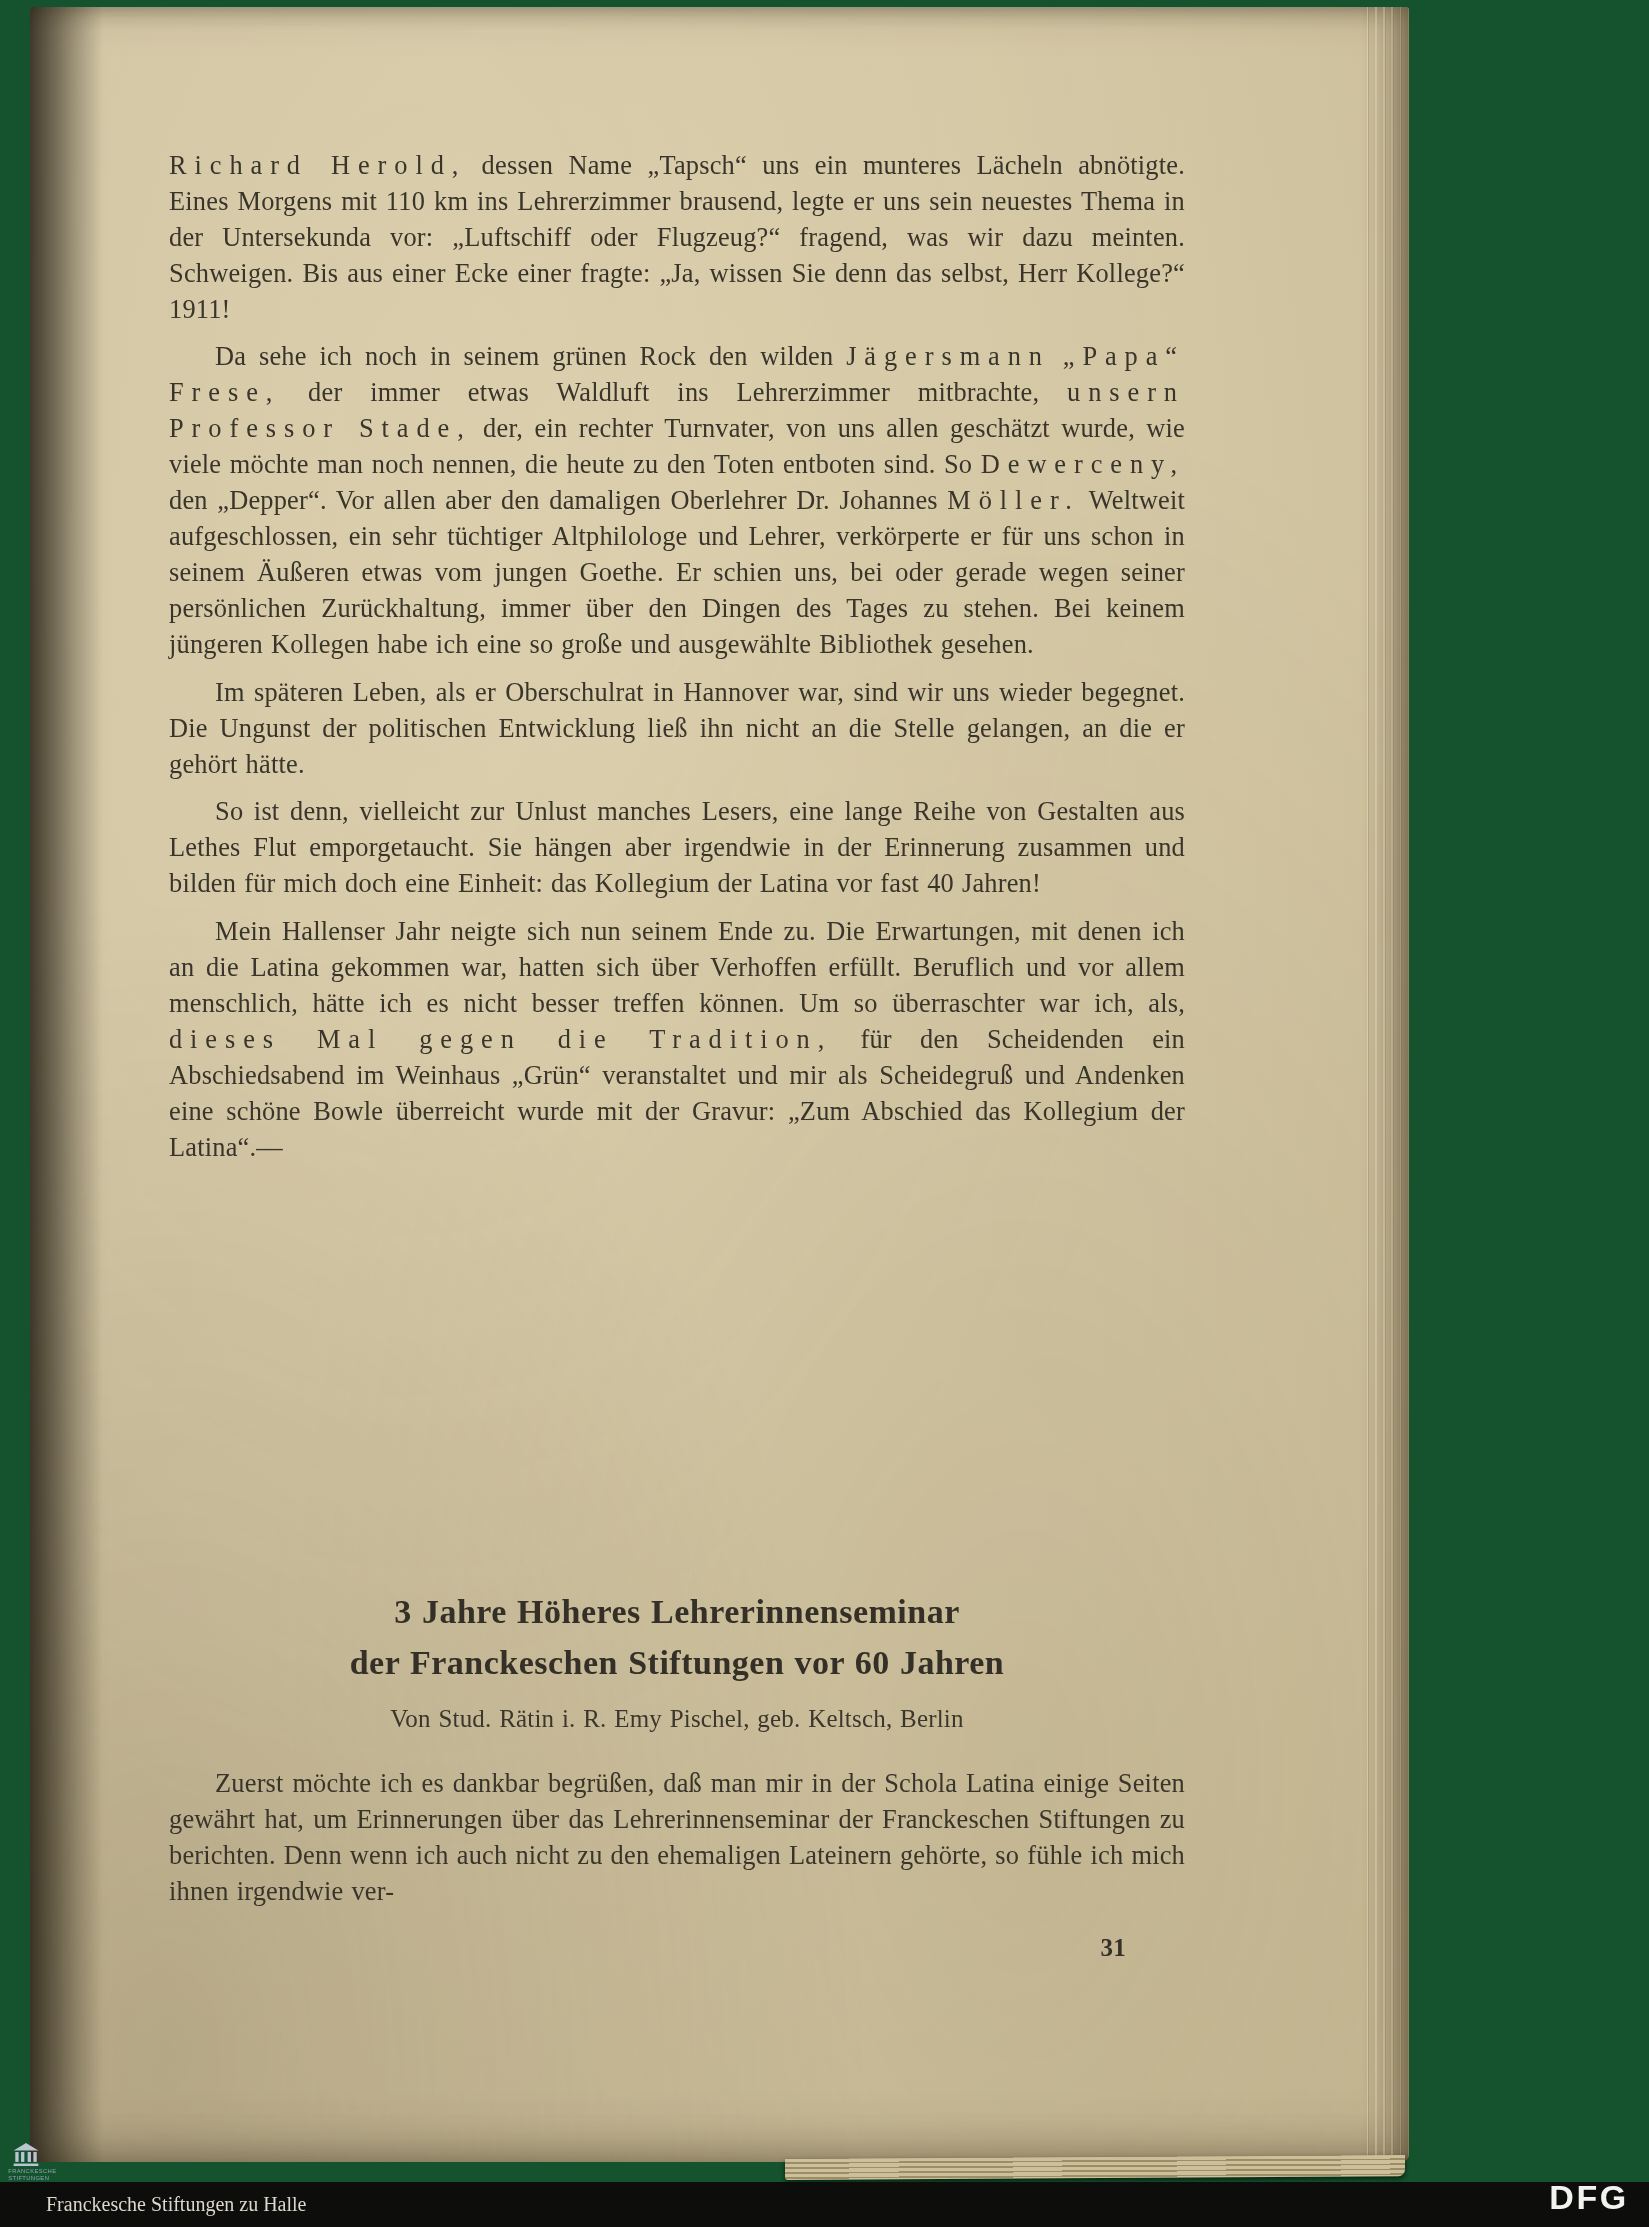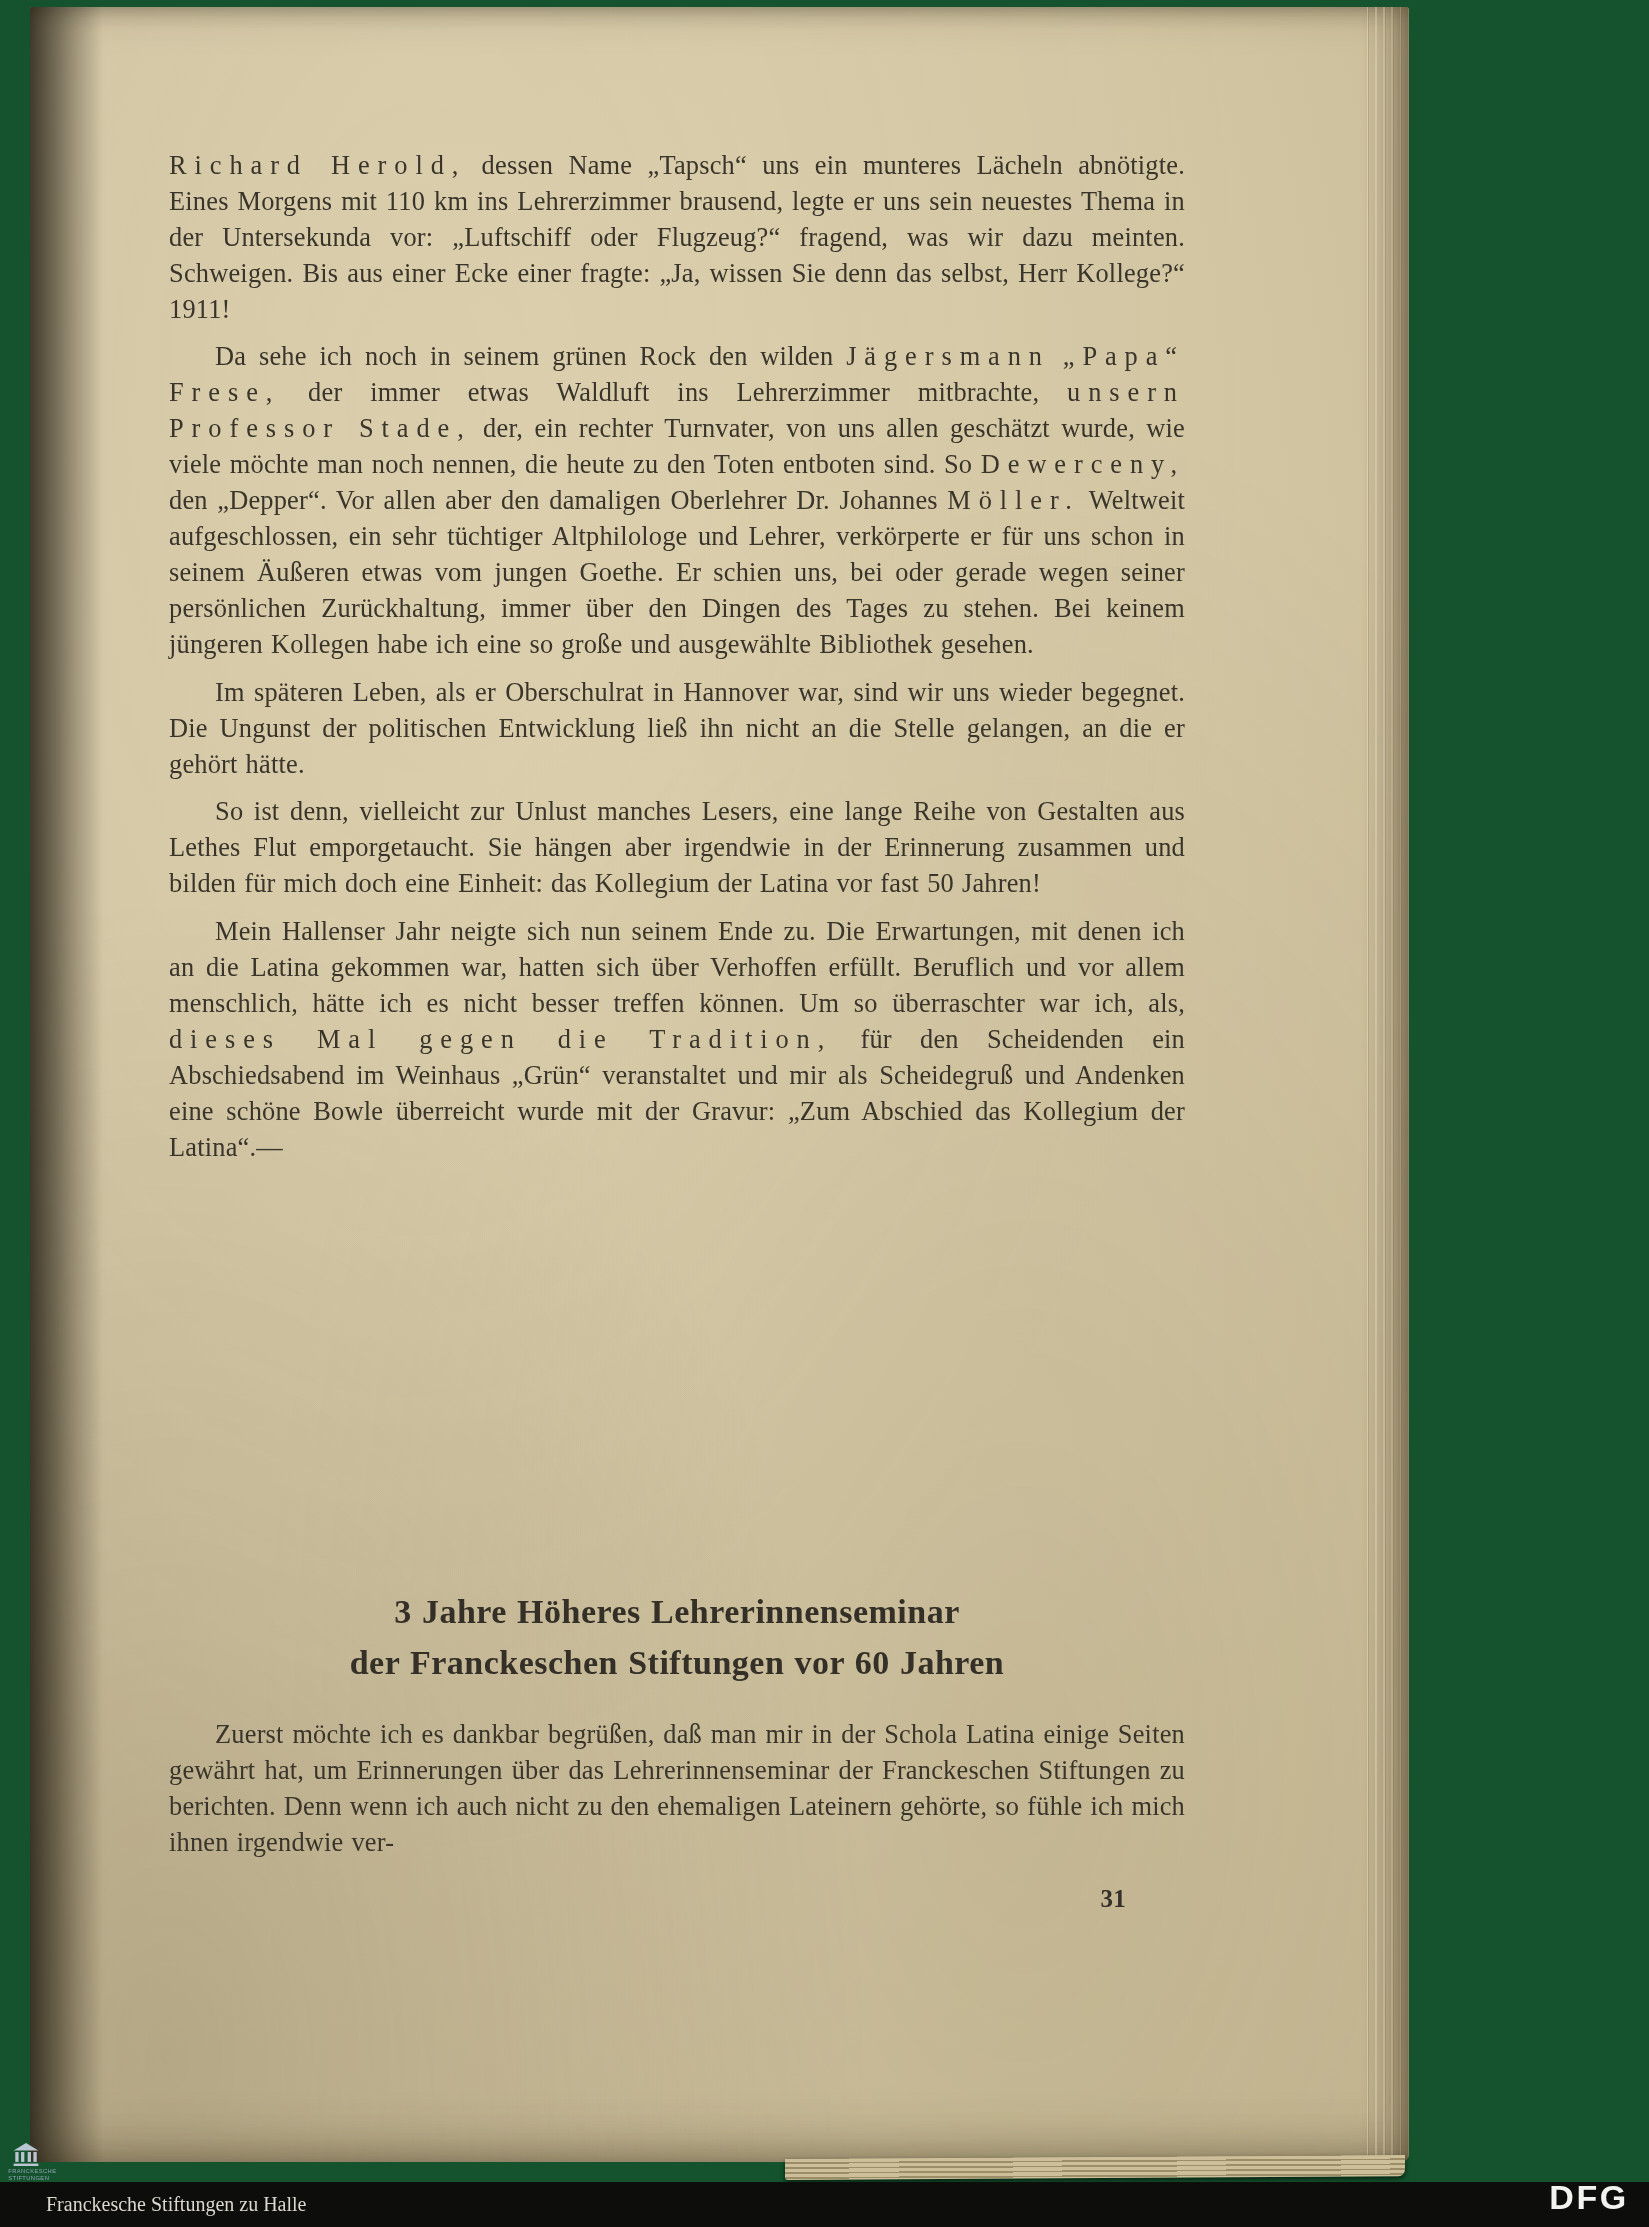--- a/index.html
+++ b/index.html
@@ -169,29 +169,30 @@
     <div class="texture"></div>
     <div class="binding-shadow"></div>
     <div class="page-edge-right"></div>
 
     <div class="text-block">
 
       <div class="paras-top">
           <p class="para"><span class="sperr">Richard Herold,</span><span> dessen Name „Tapsch“ uns ein munteres Lächeln abnötigte. Eines Morgens mit 110 km ins Lehrerzimmer brausend, legte er uns sein neuestes Thema in der Untersekunda vor: „Luftschiff oder Flugzeug?“ fragend, was wir dazu meinten. Schweigen. Bis aus einer Ecke einer fragte: „Ja, wissen Sie denn das selbst, Herr Kollege?“ 1911!</span></p>
           <p class="para indent"><span>Da sehe ich noch in seinem grünen Rock den wilden </span><span class="sperr">Jägersmann</span><span> </span><span class="sperr">„Papa“ Frese,</span><span> der immer etwas Waldluft ins Lehrerzimmer mitbrachte, </span><span class="sperr">unsern Professor Stade,</span><span> der, ein rechter Turnvater, von uns allen geschätzt wurde, wie viele möchte man noch nennen, die heute zu den Toten entboten sind. So </span><span class="sperr">Dewerceny,</span><span> den „Depper“. Vor allen aber den damaligen Oberlehrer Dr. Johannes </span><span class="sperr">Möller.</span><span> Weltweit aufgeschlossen, ein sehr tüchtiger Altphilologe und Lehrer, verkörperte er für uns schon in seinem Äußeren etwas vom jungen Goethe. Er schien uns, bei oder gerade wegen seiner persönlichen Zurückhaltung, immer über den Dingen des Tages zu stehen. Bei keinem jüngeren Kollegen habe ich eine so große und ausgewählte Bibliothek gesehen.</span></p>
           <p class="para indent"><span>Im späteren Leben, als er Oberschulrat in Hannover war, sind wir uns wieder begegnet. Die Ungunst der politischen Entwicklung ließ ihn nicht an die Stelle gelangen, an die er gehört hätte.</span></p>
-          <p class="para indent"><span>So ist denn, vielleicht zur Unlust manches Lesers, eine lange Reihe von Gestalten aus Lethes Flut emporgetaucht. Sie hängen aber irgendwie in der Erinnerung zusammen und bilden für mich doch eine Einheit: das Kollegium der Latina vor fast 50 Jahren!</span></p>
+          <p class="para indent"><span>So ist denn, vielleicht zur Unlust manches Lesers, eine lange Reihe von Gestalten aus Lethes Flut emporgetaucht. Sie hängen aber irgendwie in der Erinnerung zusammen und bilden für mich doch eine Einheit: das Kollegium der Latina vor fast 40 Jahren!</span></p>
           <p class="para indent"><span>Mein Hallenser Jahr neigte sich nun seinem Ende zu. Die Erwartungen, mit denen ich an die Latina gekommen war, hatten sich über Verhoffen erfüllt. Beruflich und vor allem menschlich, hätte ich es nicht besser treffen können. Um so überraschter war ich, als, </span><span class="sperr">dieses Mal gegen die Tradition,</span><span> für den Scheidenden ein Abschiedsabend im Weinhaus „Grün“ veranstaltet und mir als Scheidegruß und Andenken eine schöne Bowle überreicht wurde mit der Gravur: „Zum Abschied das Kollegium der Latina“.—</span></p>
         </div>
 
       <h2 class="article-heading">
         <span>3 Jahre Höheres Lehrerinnenseminar</span><br>
         <span>der Franckeschen Stiftungen vor 60 Jahren</span>
       </h2>
 
+      <div class="byline">Von Stud. Rätin i. R. Emy Pischel, geb. Keltsch, Berlin</div>
 
       <div class="paras-bottom">
           <p class="para indent"><span>Zuerst möchte ich es dankbar begrüßen, daß man mir in der Schola Latina einige Seiten gewährt hat, um Erinnerungen über das Lehrerinnenseminar der Franckeschen Stiftungen zu berichten. Denn wenn ich auch nicht zu den ehemaligen Lateinern gehörte, so fühle ich mich ihnen irgendwie ver-</span></p>
         </div>
 
       <div class="page-number">31</div>
     </div>
   </div>
 
   <div class="page-stack-bottom"></div>

